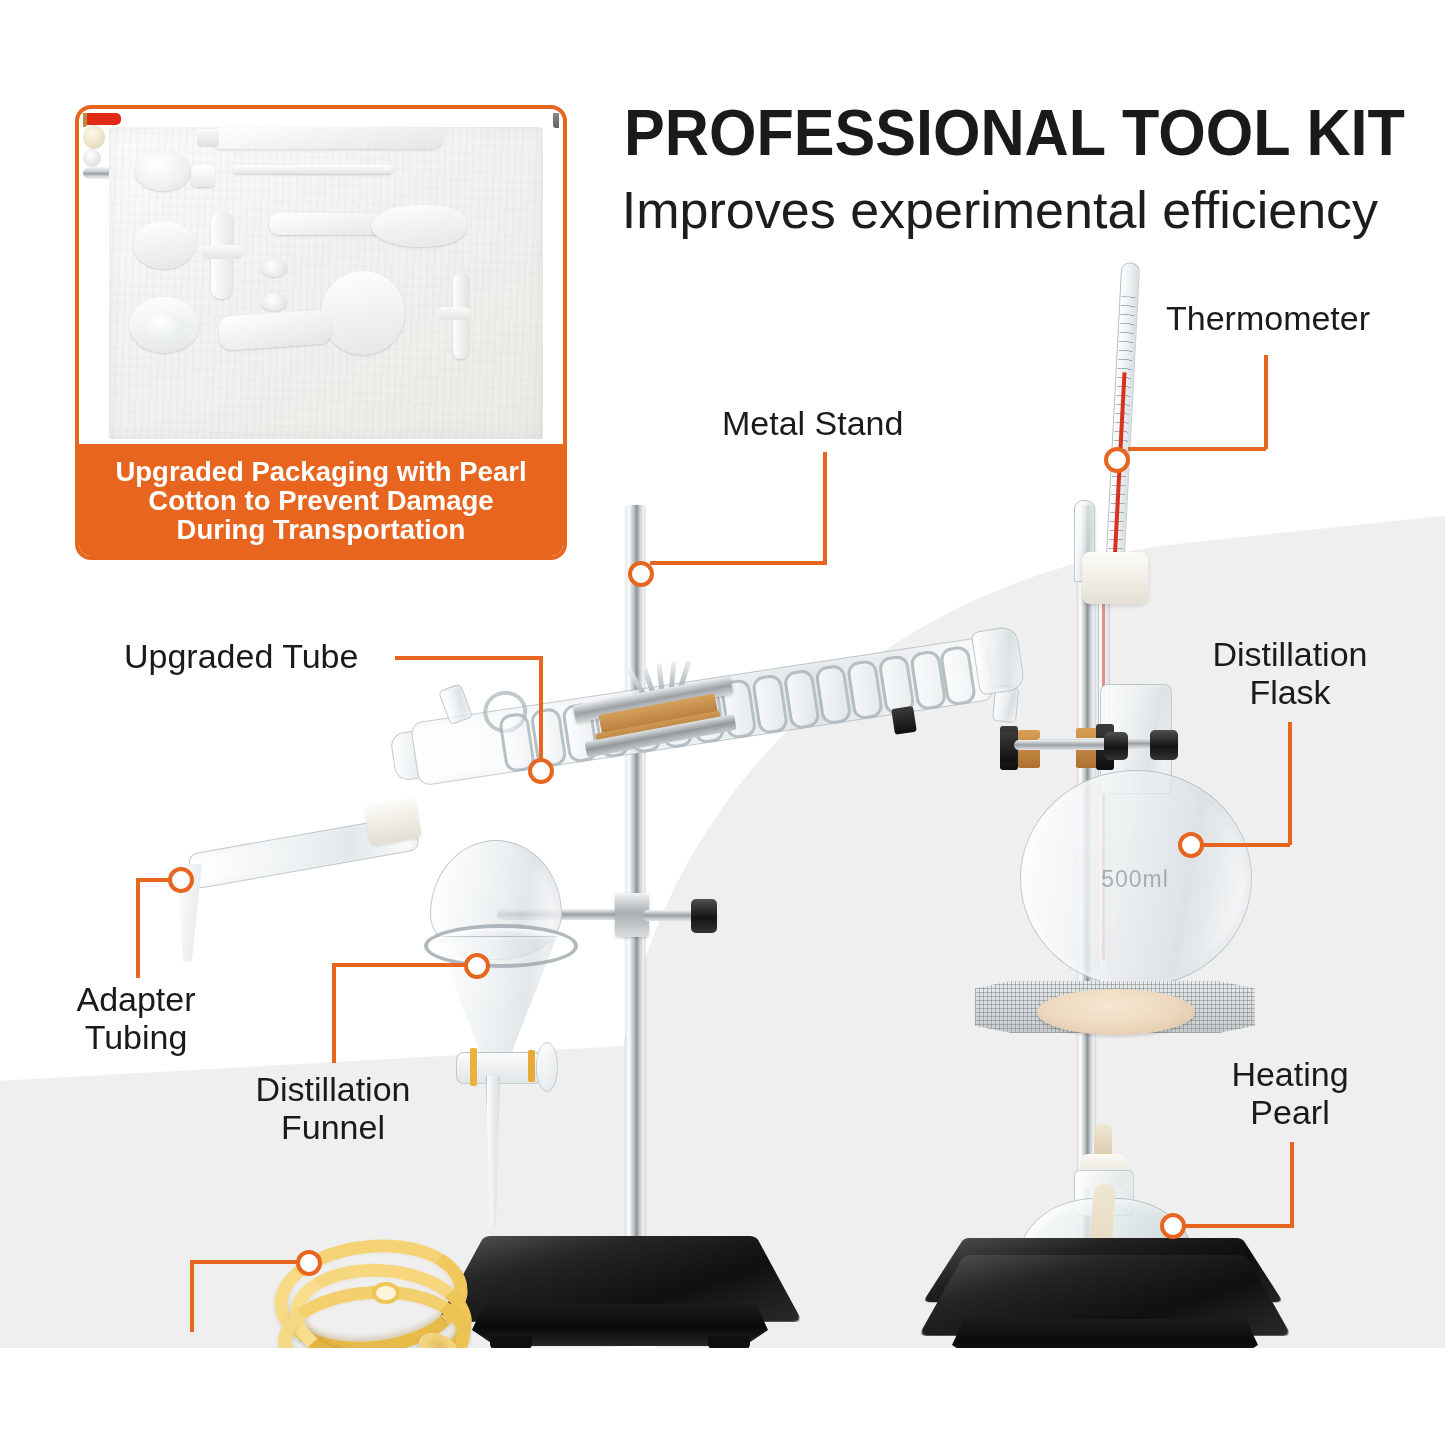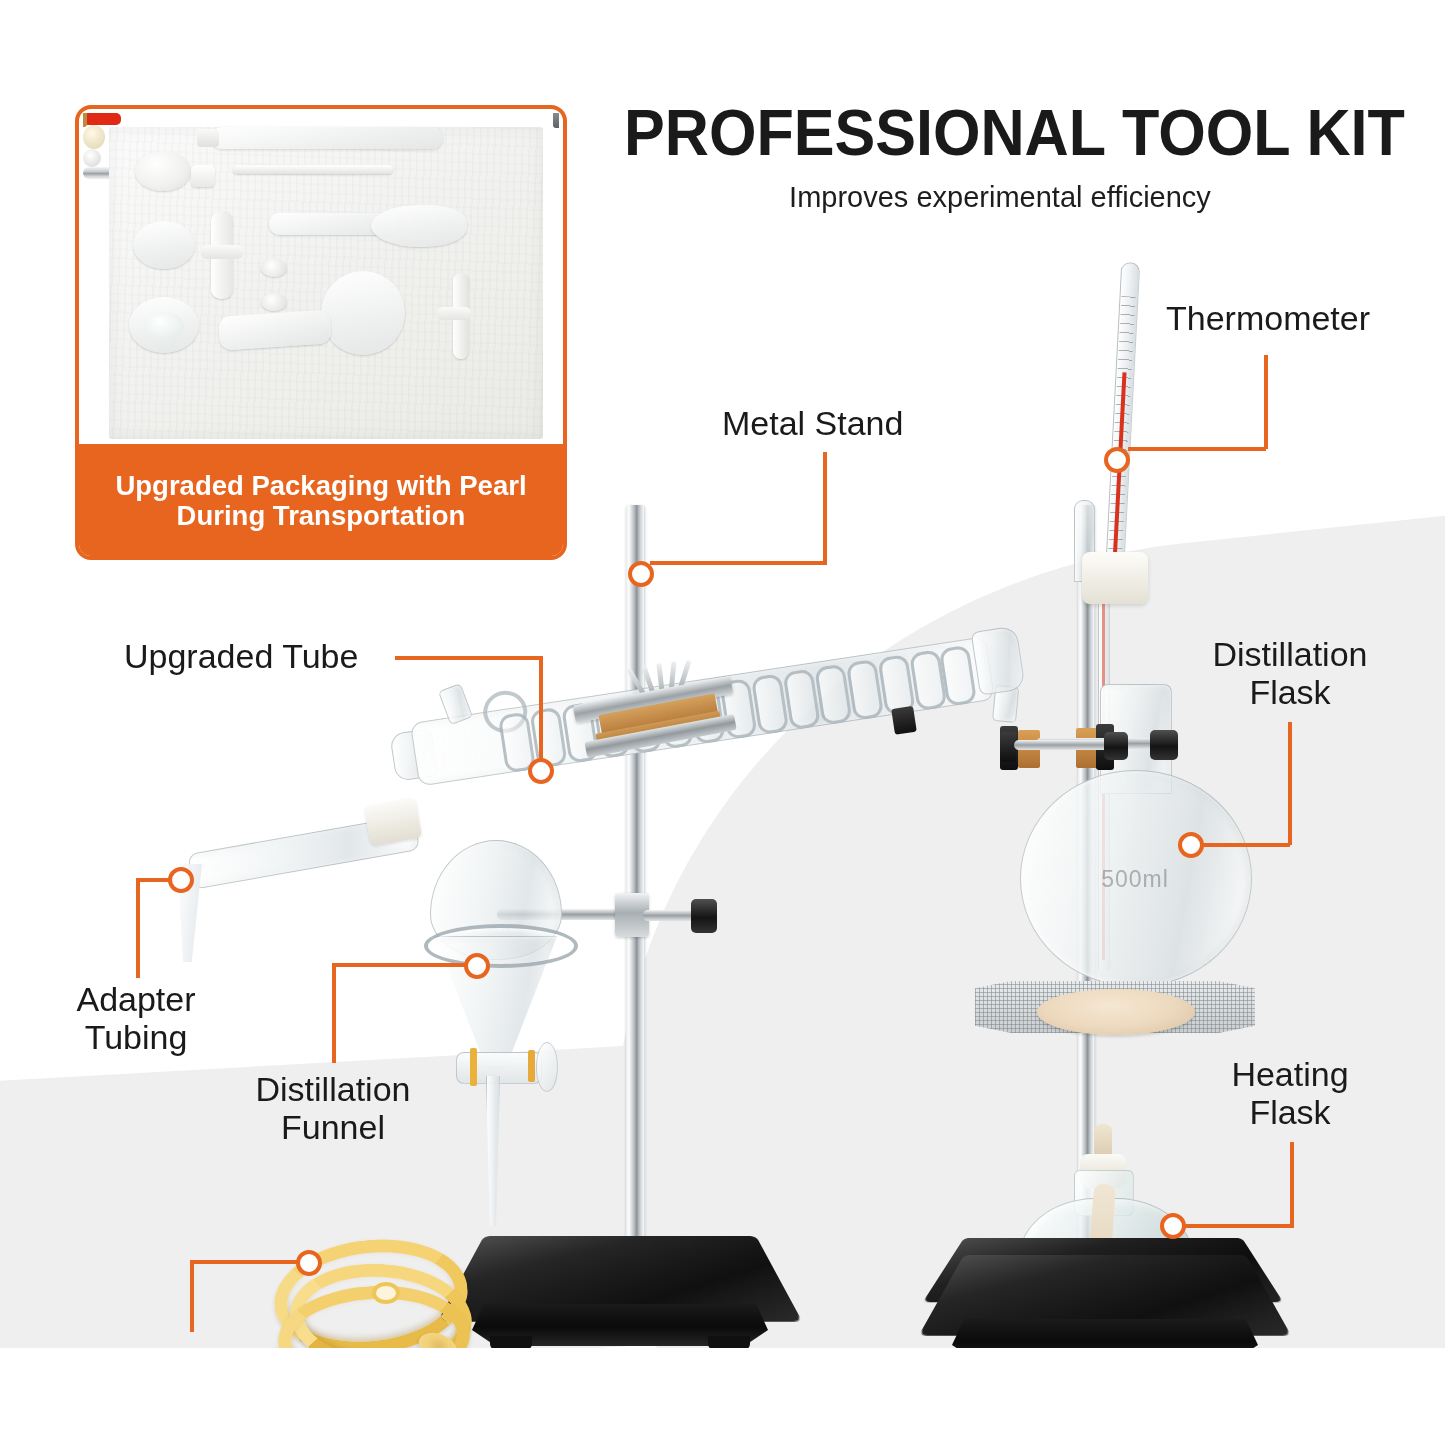--- a/index.html
+++ b/index.html
@@ -24,21 +24,21 @@
 
   
   .header{position:absolute;left:600px;top:100px;width:800px;text-align:center;}
   .title{
     font-family:"Liberation Sans Narrow","Liberation Sans",sans-serif;
     font-size:65px;font-weight:bold;color:#1a1a1a;letter-spacing:0px;
     line-height:1.02;margin:0;transform:scaleX(0.94);transform-origin:center;
     white-space:nowrap;
   }
   .subtitle{
-    font-size:29px;color:#1d1d1d;margin:16px 0 0 0;line-height:1.1;
+    font-size:52px;color:#1d1d1d;margin:16px 0 0 0;line-height:1.1;
     font-weight:400;white-space:nowrap;
   }
 
   
   .pkg-card{
     position:absolute;left:75px;top:105px;width:492px;height:455px;
     border:4px solid #e8651f;border-radius:16px;background:#ffffff;
     box-sizing:border-box;overflow:hidden;
   }
   .pkg-photo{
@@ -391,20 +391,21 @@
       <div class="pk pk-small2"></div>
       <div class="pk pk-ball gl"></div>
       <div class="pk pk-neck gl"></div>
       <div class="pk-neckring"></div>
       <div class="pk pk-rt"></div>
       <div class="pk-rod"></div>
     </div>
     <div class="pkg-caption">
       <div>
         <span>Upgraded Packaging with Pearl</span>
+        <span>Cotton to Prevent Damage</span>
         <span>During Transportation</span>
       </div>
     </div>
   </div>
 
   <div class="standL-rod chrome"></div>
 
   <div class="cond-wrap">
     <div class="cond-cap-l glass"></div>
     <div class="cond-body glass"></div>
@@ -584,16 +585,16 @@
   <div class="label lbl-center" style="left:1180px;top:635px;width:220px;">Distillation
 Flask</div>
 
   <div class="label lbl-center" style="left:36px;top:980px;width:200px;">Adapter
 Tubing</div>
 
   <div class="label lbl-center" style="left:198px;top:1070px;width:270px;">Distillation
 Funnel</div>
 
   <div class="label lbl-center" style="left:1190px;top:1055px;width:200px;">Heating
-Flask</div>
+Pearl</div>
 
 
 </div>
 
 </body></html>

